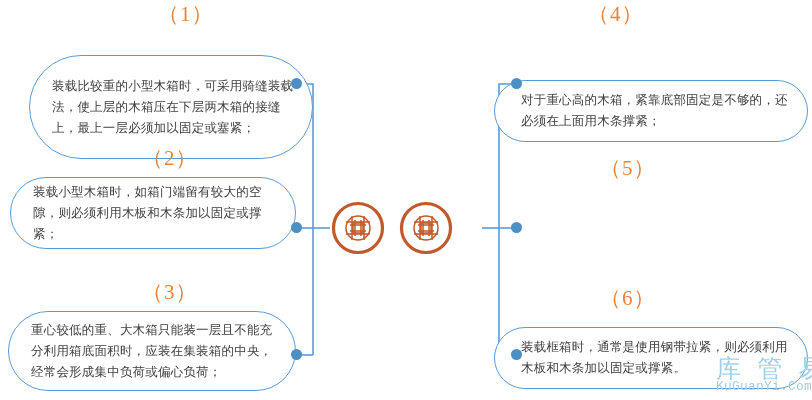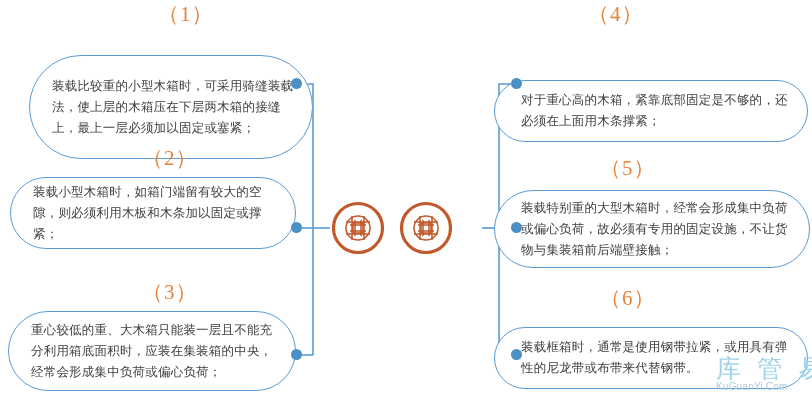--- a/index.html
+++ b/index.html
@@ -70,26 +70,27 @@
   #wm .big{
     color:#9FD2EA;
     font-size:25px;
     line-height:27px;
     letter-spacing:5px;
     font-family:"Liberation Serif","DejaVu Serif",serif;
     white-space:nowrap;
   }
   #wm .small{
     color:#A9C9DC;
-    font-size:10px;
+    font-size:13px;
     line-height:11px;
     letter-spacing:.2px;
-    font-family:Liberation Sans, sans-serif;
+    font-family:Liberation Mono, monospace;
     white-space:nowrap;
     margin-top:-1px;
+    text-align:center;
   }
 </style>
 </head>
 <body>
 
 <div id="stage">
 
   <svg id="wires" viewBox="0 0 812 400" xmlns="http://www.w3.org/2000/svg">
     <g fill="none" stroke="#5B9BD5" stroke-width="1.6">
 
@@ -149,28 +150,25 @@
   </div>
   <div class="dot" style="left:291px;top:349px;"></div>
 
   <div class="num" style="left:588px;top:4px;">（4）</div>
   <div class="pill right" style="left:494px;top:52px;width:314px;height:62px;margin-top:28px;">
     <div class="txt">对于重心高的木箱，紧靠底部固定是不够的，还必须在上面用木条撑紧；</div>
   </div>
   <div class="dot" style="left:511px;top:78px;"></div>
 
   <div class="num" style="left:600px;top:158px;">（5）</div>
-  <div class="pill right" style="left:494px;top:190px;width:316px;height:78px;">
-    <div class="txt">装载特别重的大型木箱时，经常会形成集中负荷或偏心负荷，故必须有专用的固定设施，不让货物与集装箱前后端壁接触；</div>
-  </div>
   <div class="dot" style="left:511px;top:222px;"></div>
 
   <div class="num" style="left:600px;top:288px;">（6）</div>
   <div class="pill right" style="left:494px;top:327px;width:314px;height:62px;">
-    <div class="txt">装载框箱时，通常是使用钢带拉紧，或用具有弹性的尼龙带或布带来代替钢带。</div>
+    <div class="txt">装载框箱时，通常是使用钢带拉紧，则必须利用木板和木条加以固定或撑紧。</div>
   </div>
   <div class="dot" style="left:511px;top:349px;"></div>
 
   <div id="wm">
     <div class="big">库 管 易</div>
     <div class="small">KuGuanYi.Com</div>
   </div>
 
 </div>
 

